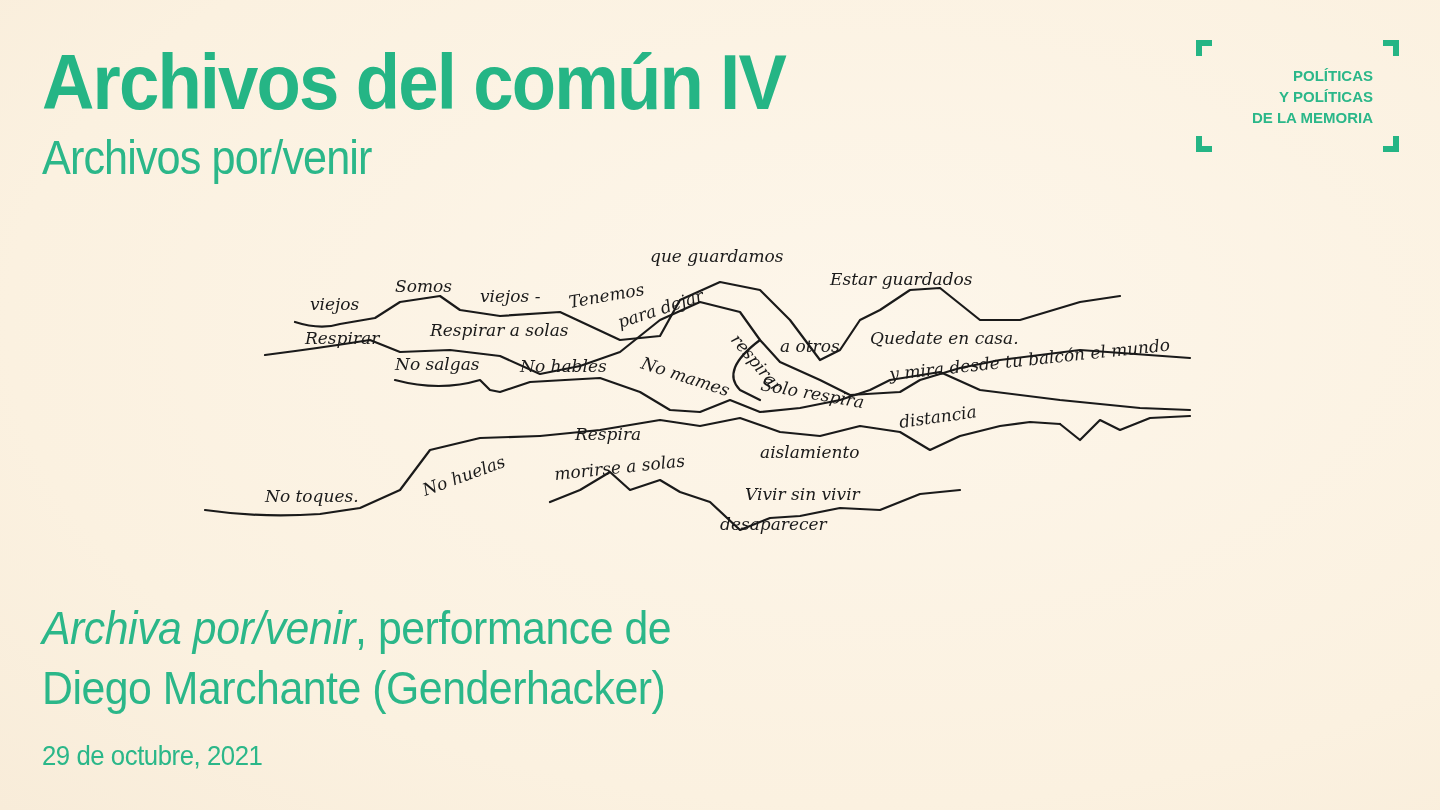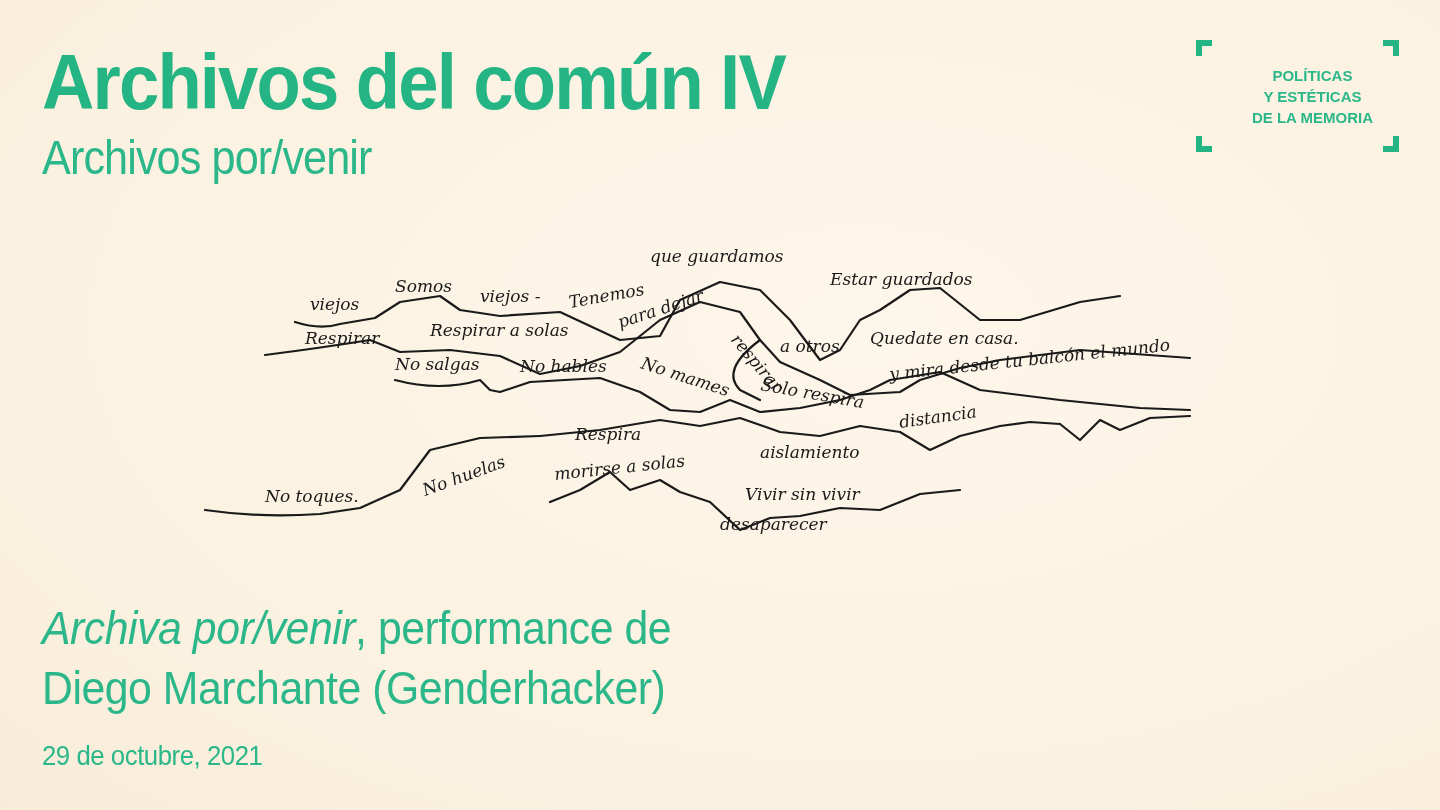--- a/index.html
+++ b/index.html
@@ -24,21 +24,21 @@
     }
     .logo {
       position:absolute; left:1196px; top:40px; width:203px; height:112px;
     }
     .corner { position:absolute; width:16px; height:16px; }
     .corner.tl { left:0; top:0; border-left:6px solid #25b585; border-top:6px solid #25b585; width:10px; height:10px;}
     .corner.tr { right:0; top:0; border-right:6px solid #25b585; border-top:6px solid #25b585; width:10px; height:10px;}
     .corner.bl { left:0; bottom:0; border-left:6px solid #25b585; border-bottom:6px solid #25b585; width:10px; height:10px;}
     .corner.br { right:0; bottom:0; border-right:6px solid #25b585; border-bottom:6px solid #25b585; width:10px; height:10px;}
     .logo-text {
-      position:absolute; right:26px; top:25px; text-align:center;
+      position:absolute; right:26px; top:25px; text-align:right;
       font-size:15px; font-weight:bold; line-height:21px; color:#2bb789;
     }
     .logo-text div { white-space:nowrap; }
     .drawing { position:absolute; left:200px; top:240px; width:1050px; height:300px; }
     .caption {
       position:absolute; left:42px; top:598px; margin:0;
       font-size:46px; line-height:60px; color:#2bb789; letter-spacing:-0.5px;
       transform: scaleX(0.93); transform-origin:left top;
     }
     .caption .it { font-style:italic; }
@@ -55,21 +55,21 @@
 <h1 class="title">Archivos del común IV</h1>
 <h2 class="subtitle">Archivos por/venir</h2>
 
 <div class="logo">
   <span class="corner tl"></span>
   <span class="corner tr"></span>
   <span class="corner bl"></span>
   <span class="corner br"></span>
   <div class="logo-text">
     <div>POLÍTICAS</div>
-    <div>Y ESTÉTICAS</div>
+    <div>Y POLÍTICAS</div>
     <div>DE LA MEMORIA</div>
   </div>
 </div>
 
 <svg class="drawing" viewBox="0 0 1050 300">
   <g fill="none" stroke="#1a1a1a" stroke-width="2.2" stroke-linecap="round" stroke-linejoin="round">
 
     <path d="M95,82 Q120,90 140,84 L175,78 L200,62 L240,56 L260,70 L300,76 L360,72 L420,100 L460,96 L480,60 L520,42 L560,50 L590,80 L620,120 L640,110 L660,80 L680,70 L710,50 L740,48 L780,80 L820,80 L880,62 L920,56"></path>
 
     <path d="M65,115 Q120,108 170,100 L200,112 L250,110 L300,116 L340,134 L380,126 L420,112 L460,80 L500,62 L540,72 L560,100 L580,122 L620,140 L650,155 L700,152 L720,140 L760,128 L800,120 L880,110 L990,118"></path>

